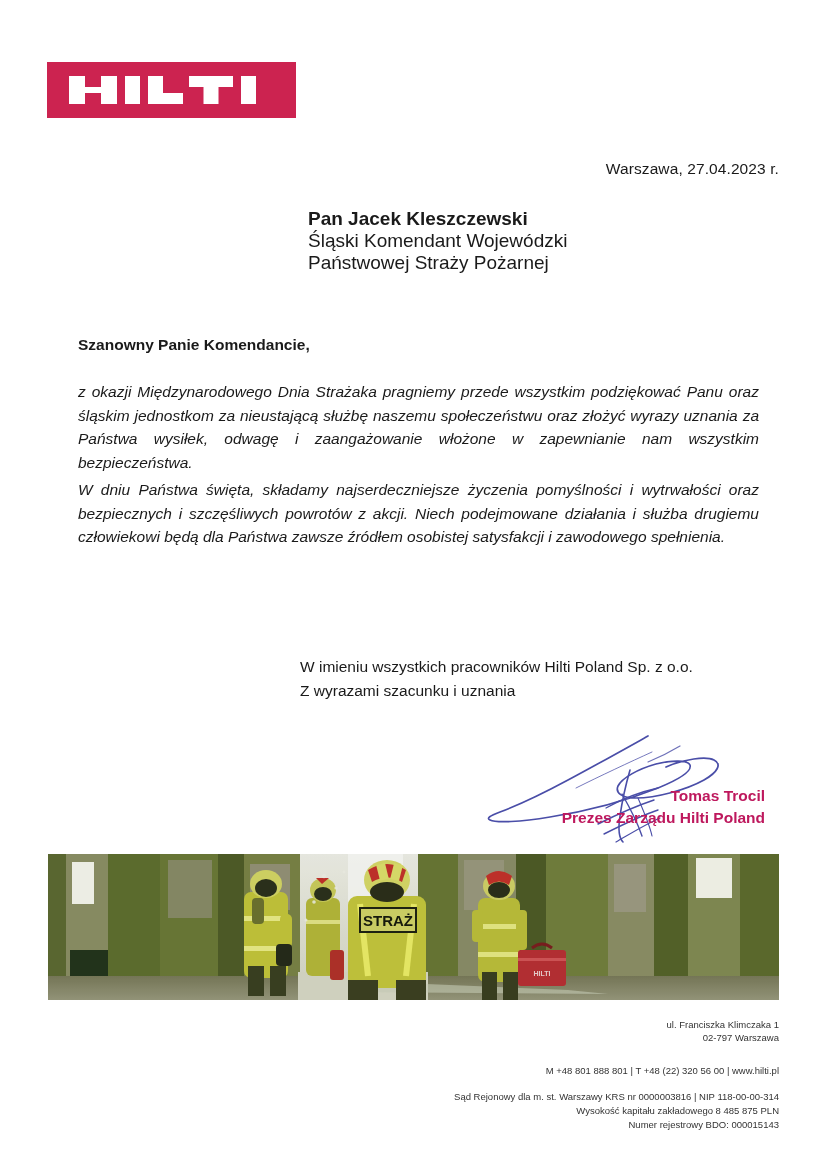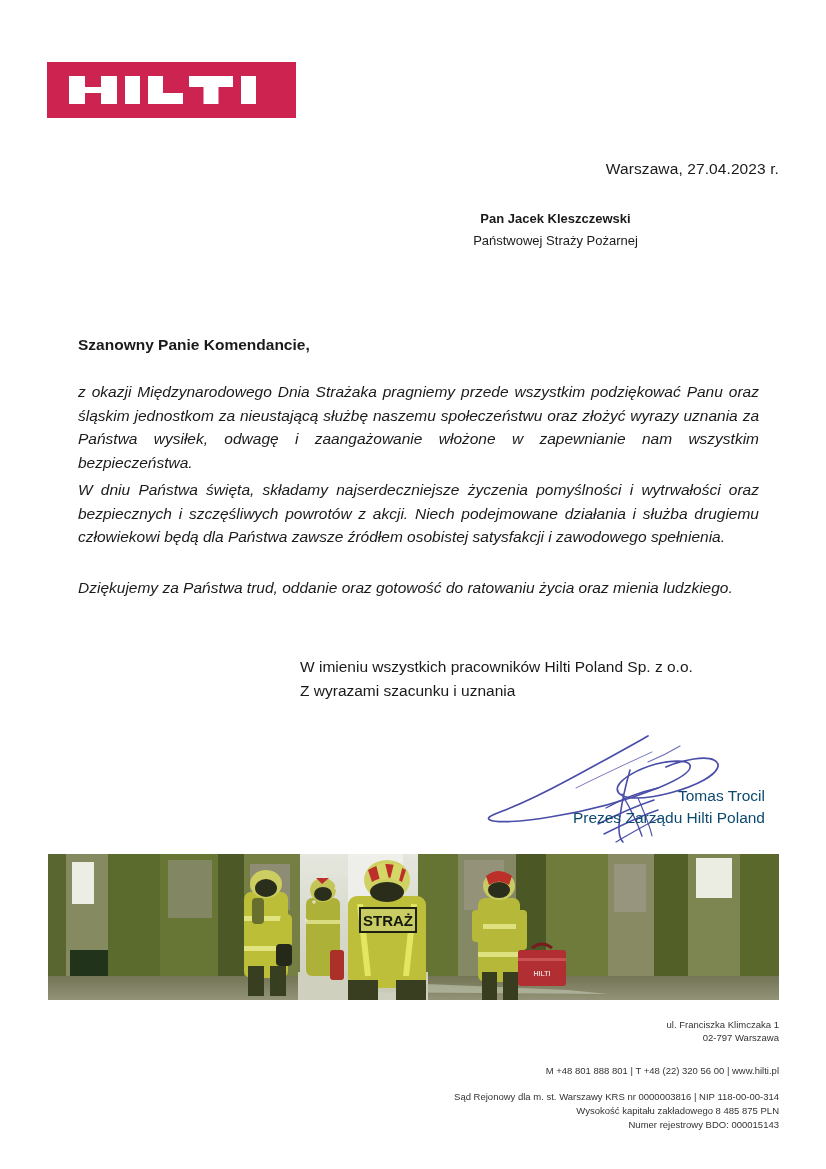--- a/index.html
+++ b/index.html
@@ -34,25 +34,25 @@
     position: absolute;
     left: 300px;
     top: 160px;
     width: 479px;
     text-align: right;
     font-size: 15.5px;
     letter-spacing: 0.1px;
   }
   .addressee {
     position: absolute;
-    left: 316px;
+    left: 308px;
     top: 208px;
     width: 479px;
-    text-align: center;
-    font-size: 13px;
+    text-align: left;
+    font-size: 19px;
     line-height: 22px;
   }
   .addressee .nm { font-weight: bold; }
 
   
   .salutation {
     position: absolute;
     left: 78px;
     top: 336px;
     font-size: 15.5px;
@@ -99,21 +99,22 @@
   }
   .sig-ink svg { display: block; width: 100%; height: 100%; }
   .sig-name {
     position: absolute;
     left: 0;
     top: 73px;
     width: 285px;
     text-align: right;
     font-size: 15.5px;
     line-height: 22px;
-    color: #0c4a6e;
+    color: #be185d;
+    font-weight: bold;
   }
 
   
   .photo {
     position: absolute;
     left: 48px;
     top: 854px;
     width: 731px;
     height: 146px;
     overflow: hidden;
@@ -152,28 +153,28 @@
       <path d="M142 14 h44 v11 h-14.5 v17 h-15 v-17 h-14.5 z" fill="#ffffff"></path>
 
       <rect x="194" y="14" width="15" height="28" fill="#ffffff"></rect>
     </svg>
   </div>
 
   <div class="date-line">Warszawa, 27.04.2023 r.</div>
 
   <div class="addressee">
     <div class="nm">Pan Jacek Kleszczewski</div>
+    <div>Śląski Komendant Wojewódzki</div>
     <div>Państwowej Straży Pożarnej</div>
   </div>
 
   <div class="salutation">Szanowny Panie Komendancie,</div>
 
   <div class="para p1">z okazji Międzynarodowego Dnia Strażaka pragniemy przede wszystkim podziękować Panu oraz śląskim jednostkom za nieustającą służbę naszemu społeczeństwu oraz złożyć wyrazy uznania za Państwa wysiłek, odwagę i zaangażowanie włożone w zapewnianie nam wszystkim bezpieczeństwa.</div>
   <div class="para p2">W dniu Państwa święta, składamy najserdeczniejsze życzenia pomyślności i wytrwałości oraz bezpiecznych i szczęśliwych powrotów z akcji. Niech podejmowane działania i służba drugiemu człowiekowi będą dla Państwa zawsze źródłem osobistej satysfakcji i zawodowego spełnienia.</div>
-  <div class="para p3">Dziękujemy za Państwa trud, oddanie oraz gotowość do ratowaniu życia oraz mienia ludzkiego.</div>
 
   <div class="closing">
     <div>W imieniu wszystkich pracowników Hilti Poland Sp. z o.o.</div>
     <div>Z wyrazami szacunku i uznania</div>
   </div>
 
   <div class="signature-block">
     <div class="sig-ink">
       <svg viewBox="0 0 300 135" xmlns="http://www.w3.org/2000/svg">
         <g fill="none" stroke="#4a4ea8" stroke-linecap="round" stroke-linejoin="round">

